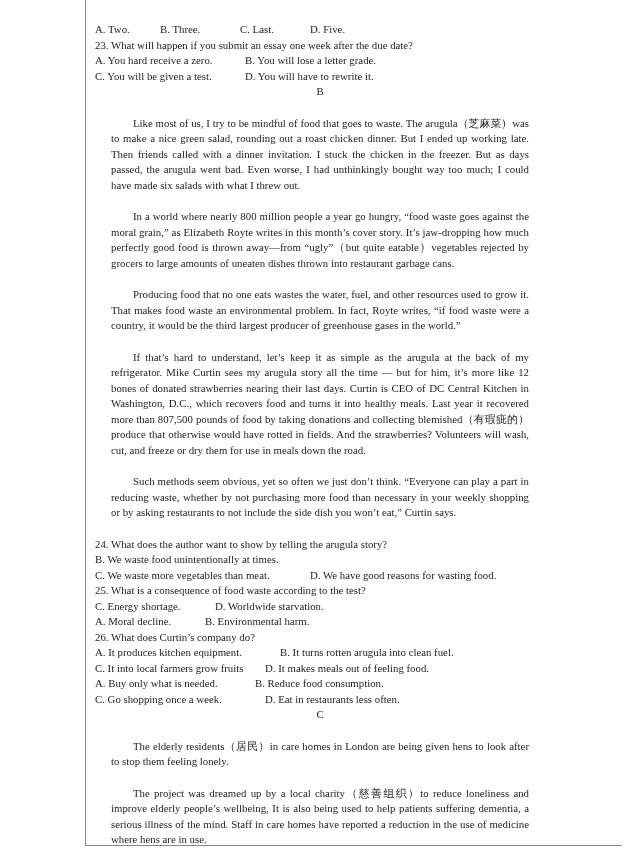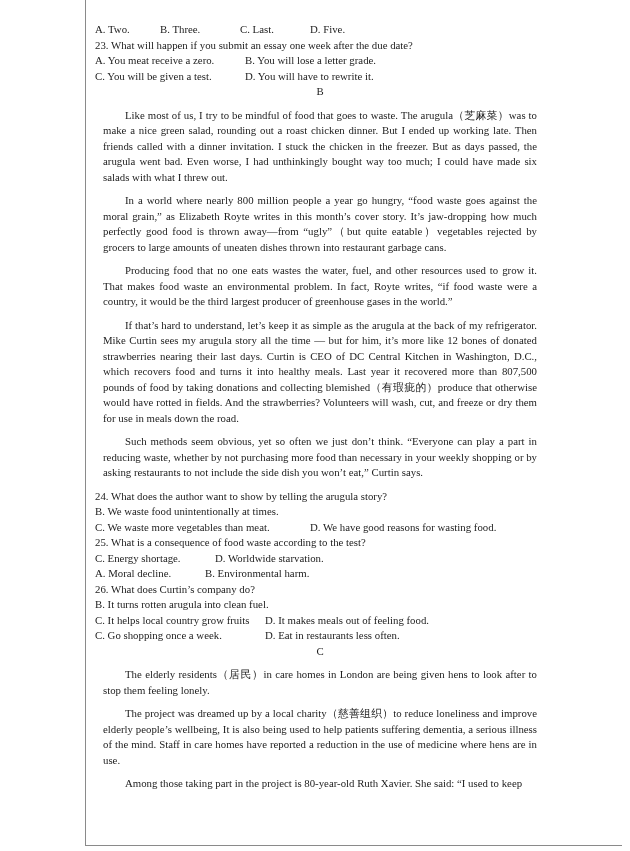--- a/index.html
+++ b/index.html
@@ -25,21 +25,21 @@
     width: 537px; height: 1px;
     background: #8a8a8a;
   }
   .content {
     position: absolute;
     left: 95px; top: 22px;
     width: 450px;
   }
   .line { line-height: 15.5px; white-space: nowrap; }
   .para {
-    margin: 8px;
+    margin: 16px;
     text-indent: 22px;
     text-align: justify;
     line-height: 15.5px;
   }
   .row { display: flex; line-height: 15.5px; }
   .row .c1 { flex: 0 0 auto; }
   .row .c2 { flex: 0 0 auto; }
   .section-label {
     text-align: center;
     line-height: 15.5px;
@@ -56,21 +56,21 @@
 
     <div class="row">
       <span class="c1" style="width:65px">A. Two.</span>
       <span class="c1" style="width:80px">B. Three.</span>
       <span class="c1" style="width:70px">C. Last.</span>
       <span class="c2">D. Five.</span>
     </div>
 
     <div class="line">23. What will happen if you submit an essay one week after the due date?</div>
     <div class="row">
-      <span class="c1" style="width:150px">A. You meat receive a zero.</span>
+      <span class="c1" style="width:150px">A. You hard receive a zero.</span>
       <span class="c2">B. You will lose a letter grade.</span>
     </div>
     <div class="row">
       <span class="c1" style="width:150px">C. You will be given a test.</span>
       <span class="c2">D. You will have to rewrite it.</span>
     </div>
 
     <div class="section-label">B</div>
     <p class="para">Like most of us, I try to be mindful of food that goes to waste. The arugula（芝麻菜）was to make a nice green salad, rounding out a roast chicken dinner. But I ended up working late. Then friends called with a dinner invitation. I stuck the chicken in the freezer. But as days passed, the arugula went bad. Even worse, I had unthinkingly bought way too much; I could have made six salads with what I threw out.</p>
     <p class="para">In a world where nearly 800 million people a year go hungry, “food waste goes against the moral grain,” as Elizabeth Royte writes in this month’s cover story. It’s jaw-dropping how much perfectly good food is thrown away—from “ugly”（but quite eatable）vegetables rejected by grocers to large amounts of uneaten dishes thrown into restaurant garbage cans.</p>
@@ -92,27 +92,32 @@
       <span class="c1" style="width:120px">C. Energy shortage.</span>
       <span class="c2">D. Worldwide starvation.</span>
     </div>
     <div class="row">
       <span class="c1" style="width:110px">A. Moral decline.</span>
       <span class="c2">B. Environmental harm.</span>
     </div>
 
     <div class="line">26. What does Curtin’s company do?</div>
     <div class="row">
+      <span class="c1" style="width:185px">A. It produces kitchen equipment.</span>
       <span class="c2">B. It turns rotten arugula into clean fuel.</span>
     </div>
     <div class="row">
-      <span class="c1" style="width:170px">C. It helps local country grow fruits</span>
+      <span class="c1" style="width:170px">C. It into local farmers grow fruits</span>
       <span class="c2">D. It makes meals out of feeling food.</span>
     </div>
 
+    <div class="row">
+      <span class="c1" style="width:160px">A. Buy only what is needed.</span>
+      <span class="c2">B. Reduce food consumption.</span>
+    </div>
     <div class="row">
       <span class="c1" style="width:170px">C. Go shopping once a week.</span>
       <span class="c2">D. Eat in restaurants less often.</span>
     </div>
 
     <div class="section-label">C</div>
     <p class="para">The elderly residents（居民）in care homes in London are being given hens to look after to stop them feeling lonely.</p>
     <p class="para">The project was dreamed up by a local charity（慈善组织）to reduce loneliness and improve elderly people’s wellbeing, It is also being used to help patients suffering dementia, a serious illness of the mind. Staff in care homes have reported a reduction in the use of medicine where hens are in use.</p>
     <p class="para">Among those taking part in the project is 80-year-old Ruth Xavier. She said: “I used to keep</p>
 

